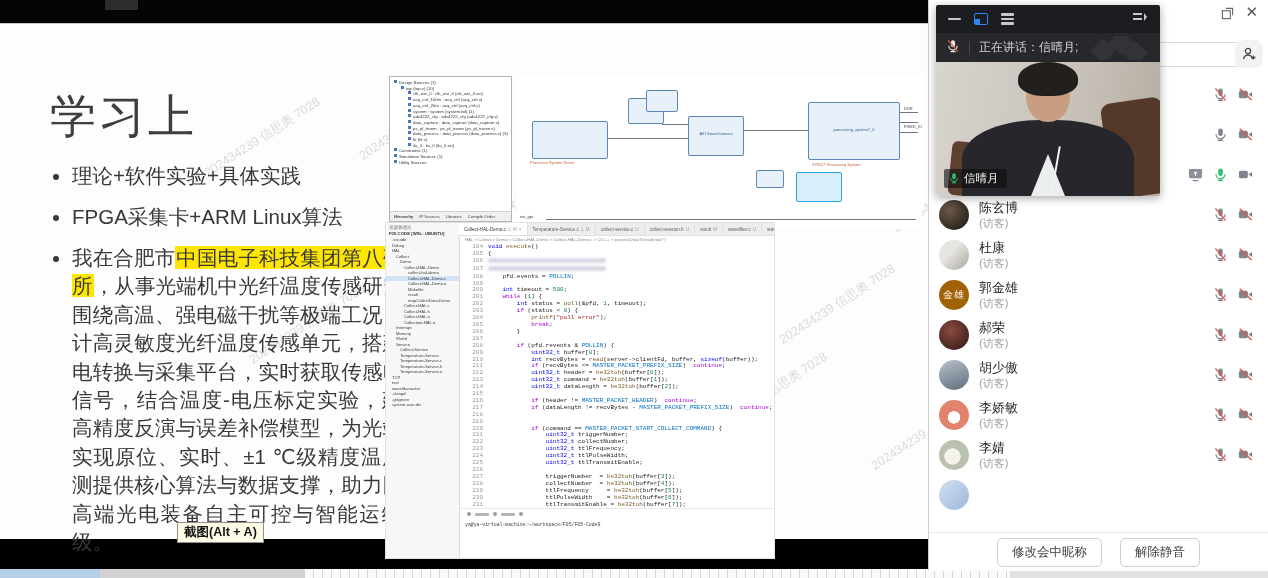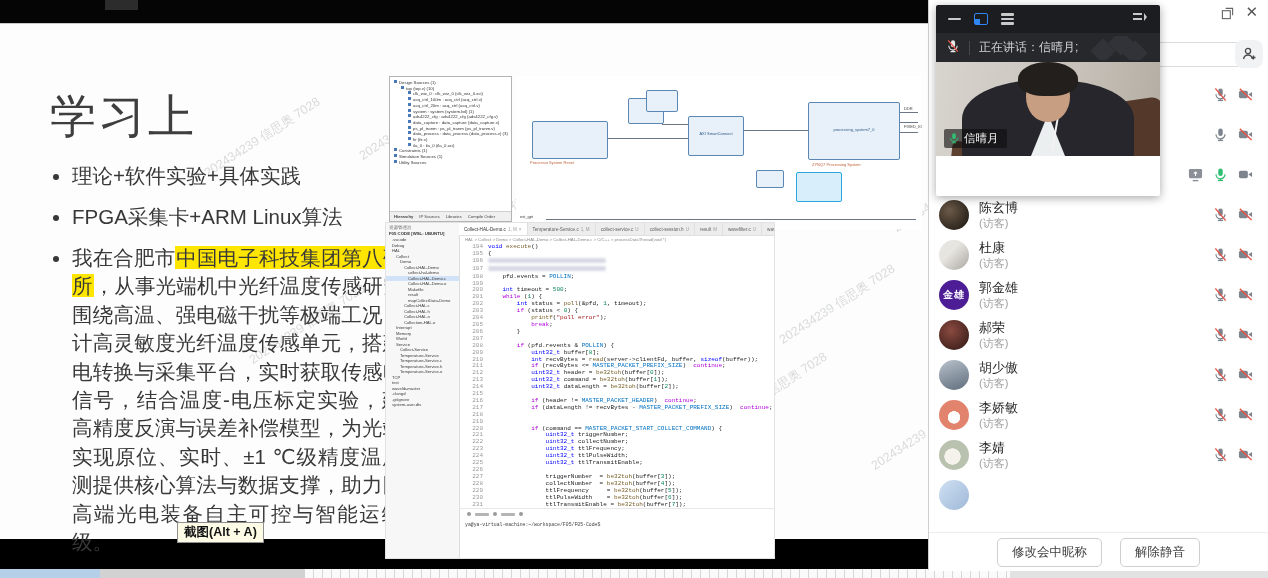--- a/index.html
+++ b/index.html
@@ -96,21 +96,21 @@
   .w-layout{width:12px;height:10px;border:1.5px solid #2f86f6;border-radius:2px;position:relative;}
   .w-layout::after{content:"";position:absolute;left:0;bottom:0;width:5px;height:5px;background:#2f86f6;}
   .w-list{display:flex;flex-direction:column;gap:2px;}
   .w-list i{width:13px;height:2.5px;background:#c9c9c9;border-radius:1px;}
   .w-coll{margin-left:auto;}
   .wspeak{height:29px;background:#27282b;display:flex;align-items:center;padding:0 10px;position:relative;}
   .wspeak .div{width:1px;height:14px;background:#47484c;margin:0 9px;}
   .wspeak .txt{font-size:12px;color:#d2d3d5;white-space:nowrap;}
   .wdia{position:absolute;right:12px;top:3px;width:60px;height:24px;overflow:hidden;}
   .wdia i{position:absolute;width:18px;height:18px;background:#323338;transform:rotate(45deg);}
-  .video{height:94px;position:relative;overflow:hidden;background:linear-gradient(100deg,#d8d4ce,#c7c1b9 60%,#b3aca2);}
+  .video{height:134px;position:relative;overflow:hidden;background:linear-gradient(100deg,#d8d4ce,#c7c1b9 60%,#b3aca2);}
   .v-chairR{position:absolute;right:-8px;top:38px;width:62px;height:96px;background:#54382a;border-radius:10px;transform:rotate(-8deg);}
   .v-chairL{position:absolute;left:14px;top:80px;width:30px;height:54px;background:#5d4030;border-radius:6px;transform:rotate(6deg);}
   .v-body{position:absolute;left:50%;transform:translateX(-50%);bottom:-10px;width:172px;height:86px;background:#26262c;border-radius:45% 45% 0 0;}
   .v-shirt{position:absolute;left:50%;transform:translateX(-50%);bottom:0;width:34px;height:42px;background:#eceff0;clip-path:polygon(50% 0,100% 100%,0 100%);}
   .v-head{position:absolute;left:50%;transform:translateX(-50%);top:8px;width:44px;height:52px;background:#c79e82;border-radius:50% 50% 48% 48%;}
   .v-hair{position:absolute;left:50%;transform:translateX(-50%);top:0;width:60px;height:34px;background:#221f1c;border-radius:50% 50% 42% 42%;}
   .v-wire{position:absolute;left:53%;bottom:6px;width:1.5px;height:44px;background:#f2f2f2;transform:rotate(10deg);}
   .ntag{position:absolute;left:8px;bottom:8px;background:rgba(15,15,15,.62);border-radius:2px;
         display:flex;align-items:center;gap:4px;padding:2px 8px 2px 4px;}
   .ntag span{color:#f5f5f5;font-size:11.5px;}
@@ -402,21 +402,21 @@
                 <line x1="2.5" y1="1.5" x2="13.5" y2="14.5" stroke="#e5574c" stroke-width="1.5"></line>
               </svg></span>
             <span><svg width="17" height="15" viewBox="0 0 17 16">
                 <rect x="1.5" y="4" width="9.5" height="8" rx="1.8" fill="#7d848d"></rect>
                 <path d="M11.5 8l4-2.6v5.2z" fill="#7d848d"></path>
                 <line x1="2.5" y1="2" x2="15" y2="13.8" stroke="#e5574c" stroke-width="1.5"></line>
               </svg></span>
           </span>
         </div>
         <div class="prow">
-          <span class="av" style="background: #4c1d95; font-weight: bold;">金雄</span>
+          <span class="av" style="background: #a16207;">金雄</span>
           <span class="nm2">郭金雄</span>
           <span class="sb">(访客)</span>
           <span class="ics">
             <span><svg width="15" height="15" viewBox="0 0 16 16">
                 <rect x="5.6" y="1.5" width="4.8" height="8" rx="2.4" fill="#7d848d"></rect>
                 <path d="M3.2 7.8a4.8 4.8 0 0 0 9.6 0" fill="none" stroke="#7d848d" stroke-width="1.3"></path>
                 <line x1="8" y1="12.6" x2="8" y2="14.2" stroke="#7d848d" stroke-width="1.3"></line>
                 <line x1="5.2" y1="14.4" x2="10.8" y2="14.4" stroke="#7d848d" stroke-width="1.3"></line>
                 <line x1="2.5" y1="1.5" x2="13.5" y2="14.5" stroke="#e5574c" stroke-width="1.5"></line>
               </svg></span>

